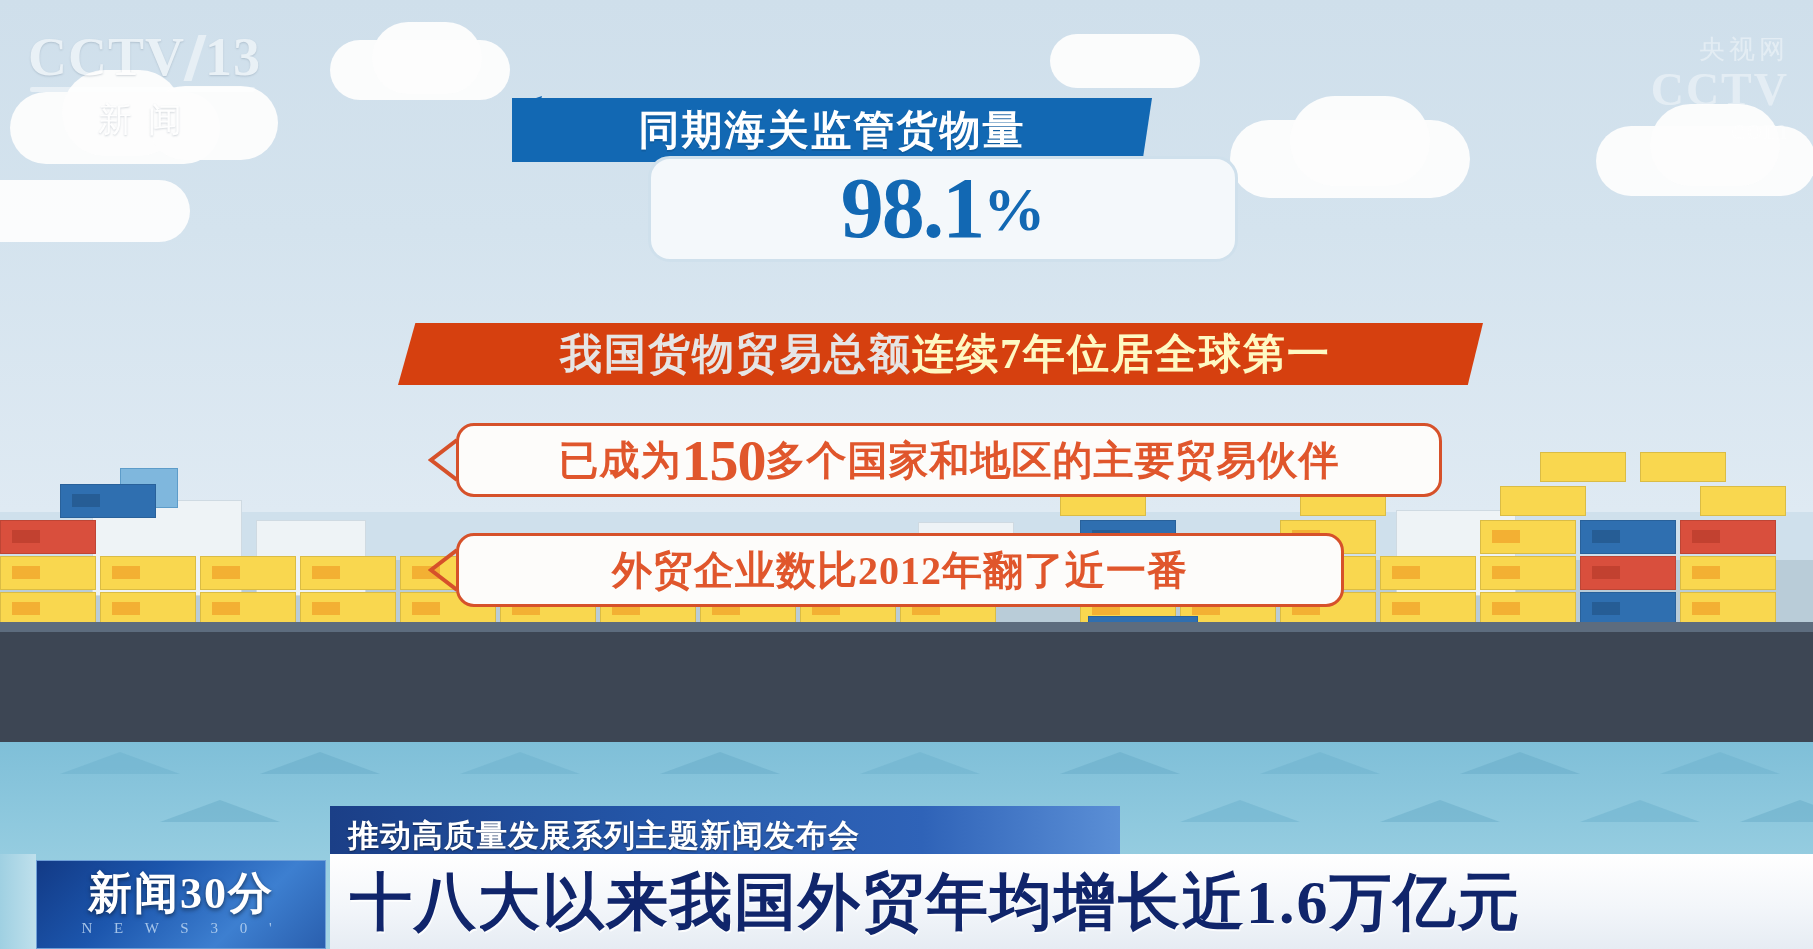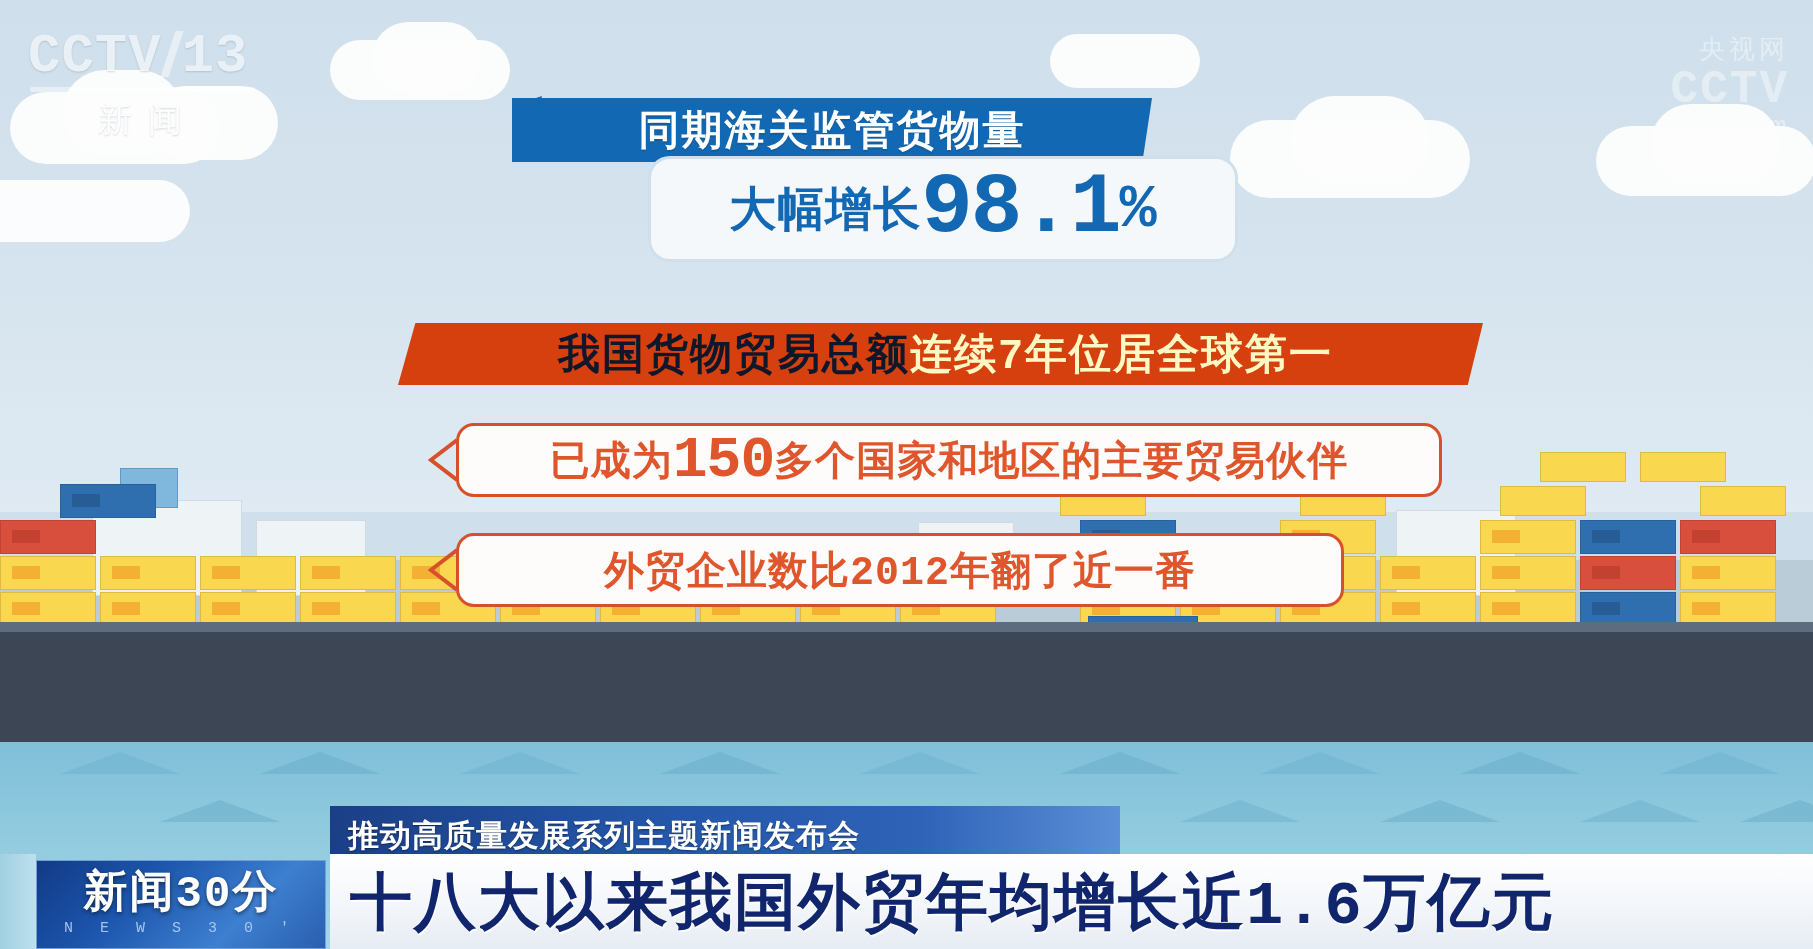--- a/index.html
+++ b/index.html
@@ -1,20 +1,20 @@
 <!DOCTYPE html>
 <html lang="zh"><head>
 <meta charset="utf-8">
 <title>CCTV-13 News Broadcast Frame</title>
 <style>
   html,body{margin:0;padding:0;background:#000;}
   *{box-sizing:border-box;}
   .stage{
     position:relative;width:1813px;height:949px;overflow:hidden;
-    font-family:Liberation Mono, monospace;
+    font-family:Liberation Serif, serif;
     background:#cfe0ec;
   }
   
   .sky{position:absolute;left:0;top:0;width:1813px;height:512px;
        background:linear-gradient(180deg,#cfdfeb 0%,#d4e3ee 45%,#dfeaf3 100%);}
   .cloud{position:absolute;background:#fdfdfd;border-radius:999px;opacity:.95;}
   
   .quay{position:absolute;left:0;top:632px;width:1813px;height:110px;background:#3d4654;}
   .quay-edge{position:absolute;left:0;top:622px;width:1813px;height:12px;background:#5d6c7e;}
   .sea{position:absolute;left:0;top:742px;width:1813px;height:207px;
@@ -61,21 +61,21 @@
   }
   .g-white-card .small{font-size:47px;font-weight:bold;color:#1268b3;letter-spacing:1px;}
   .g-white-card .big{font-size:86px;font-weight:bold;color:#1268b3;letter-spacing:-2px;line-height:.9;}
   .g-white-card .pct{font-size:62px;font-weight:bold;color:#1268b3;}
 
   .g-orange-banner{
     position:absolute;left:398px;top:323px;width:1085px;height:62px;background:#d6400f;
     clip-path:polygon(1.6% 0,100% 0,98.6% 100%,0 100%);
     display:flex;align-items:center;justify-content:center;padding-left:10px;
   }
-  .g-orange-banner .w{font-size:42px;font-weight:bold;color:#0f172a;letter-spacing:2px;}
+  .g-orange-banner .w{font-size:42px;font-weight:bold;color:#e5e5e5;letter-spacing:2px;}
   .g-orange-banner .y{font-size:42px;font-weight:bold;color:#fef9c3;letter-spacing:2px;}
 
   .g-pill{
     position:absolute;background:#fdfcfa;border:3px solid #d6512a;border-radius:18px;
     display:flex;align-items:center;justify-content:center;
   }
   .g-pill .t{font-size:40px;font-weight:bold;color:#e0562c;letter-spacing:1px;}
   .g-pill .n{font-size:58px;font-weight:bold;color:#e0562c;letter-spacing:-1px;}
   .pill-notch{position:absolute;width:30px;height:44px;}
   #pill1{left:456px;top:423px;width:986px;height:74px;}
@@ -354,21 +354,20 @@
 
   <svg class="zig" viewBox="0 0 44 56">
     <polygon points="0,6 18,0 12,22 26,14 18,40 30,34 22,56 8,46 16,28 2,34 10,16" fill="#1268b3"></polygon>
   </svg>
 
   <div class="g-blue-banner">
     <span>同期海关监管货物量</span>
   </div>
 
   <div class="g-white-card">
-    <span class="small">大幅增长</span>
       <span class="big">98.1</span>
       <span class="pct">%</span>
   </div>
 
   <div class="g-orange-banner">
     <span class="w">我国货物贸易总额</span>
       <span class="y">连续7年位居全球第一</span>
   </div>
 
   <svg class="pill-notch" style="left:428px;top:438px;" viewBox="0 0 30 44">

